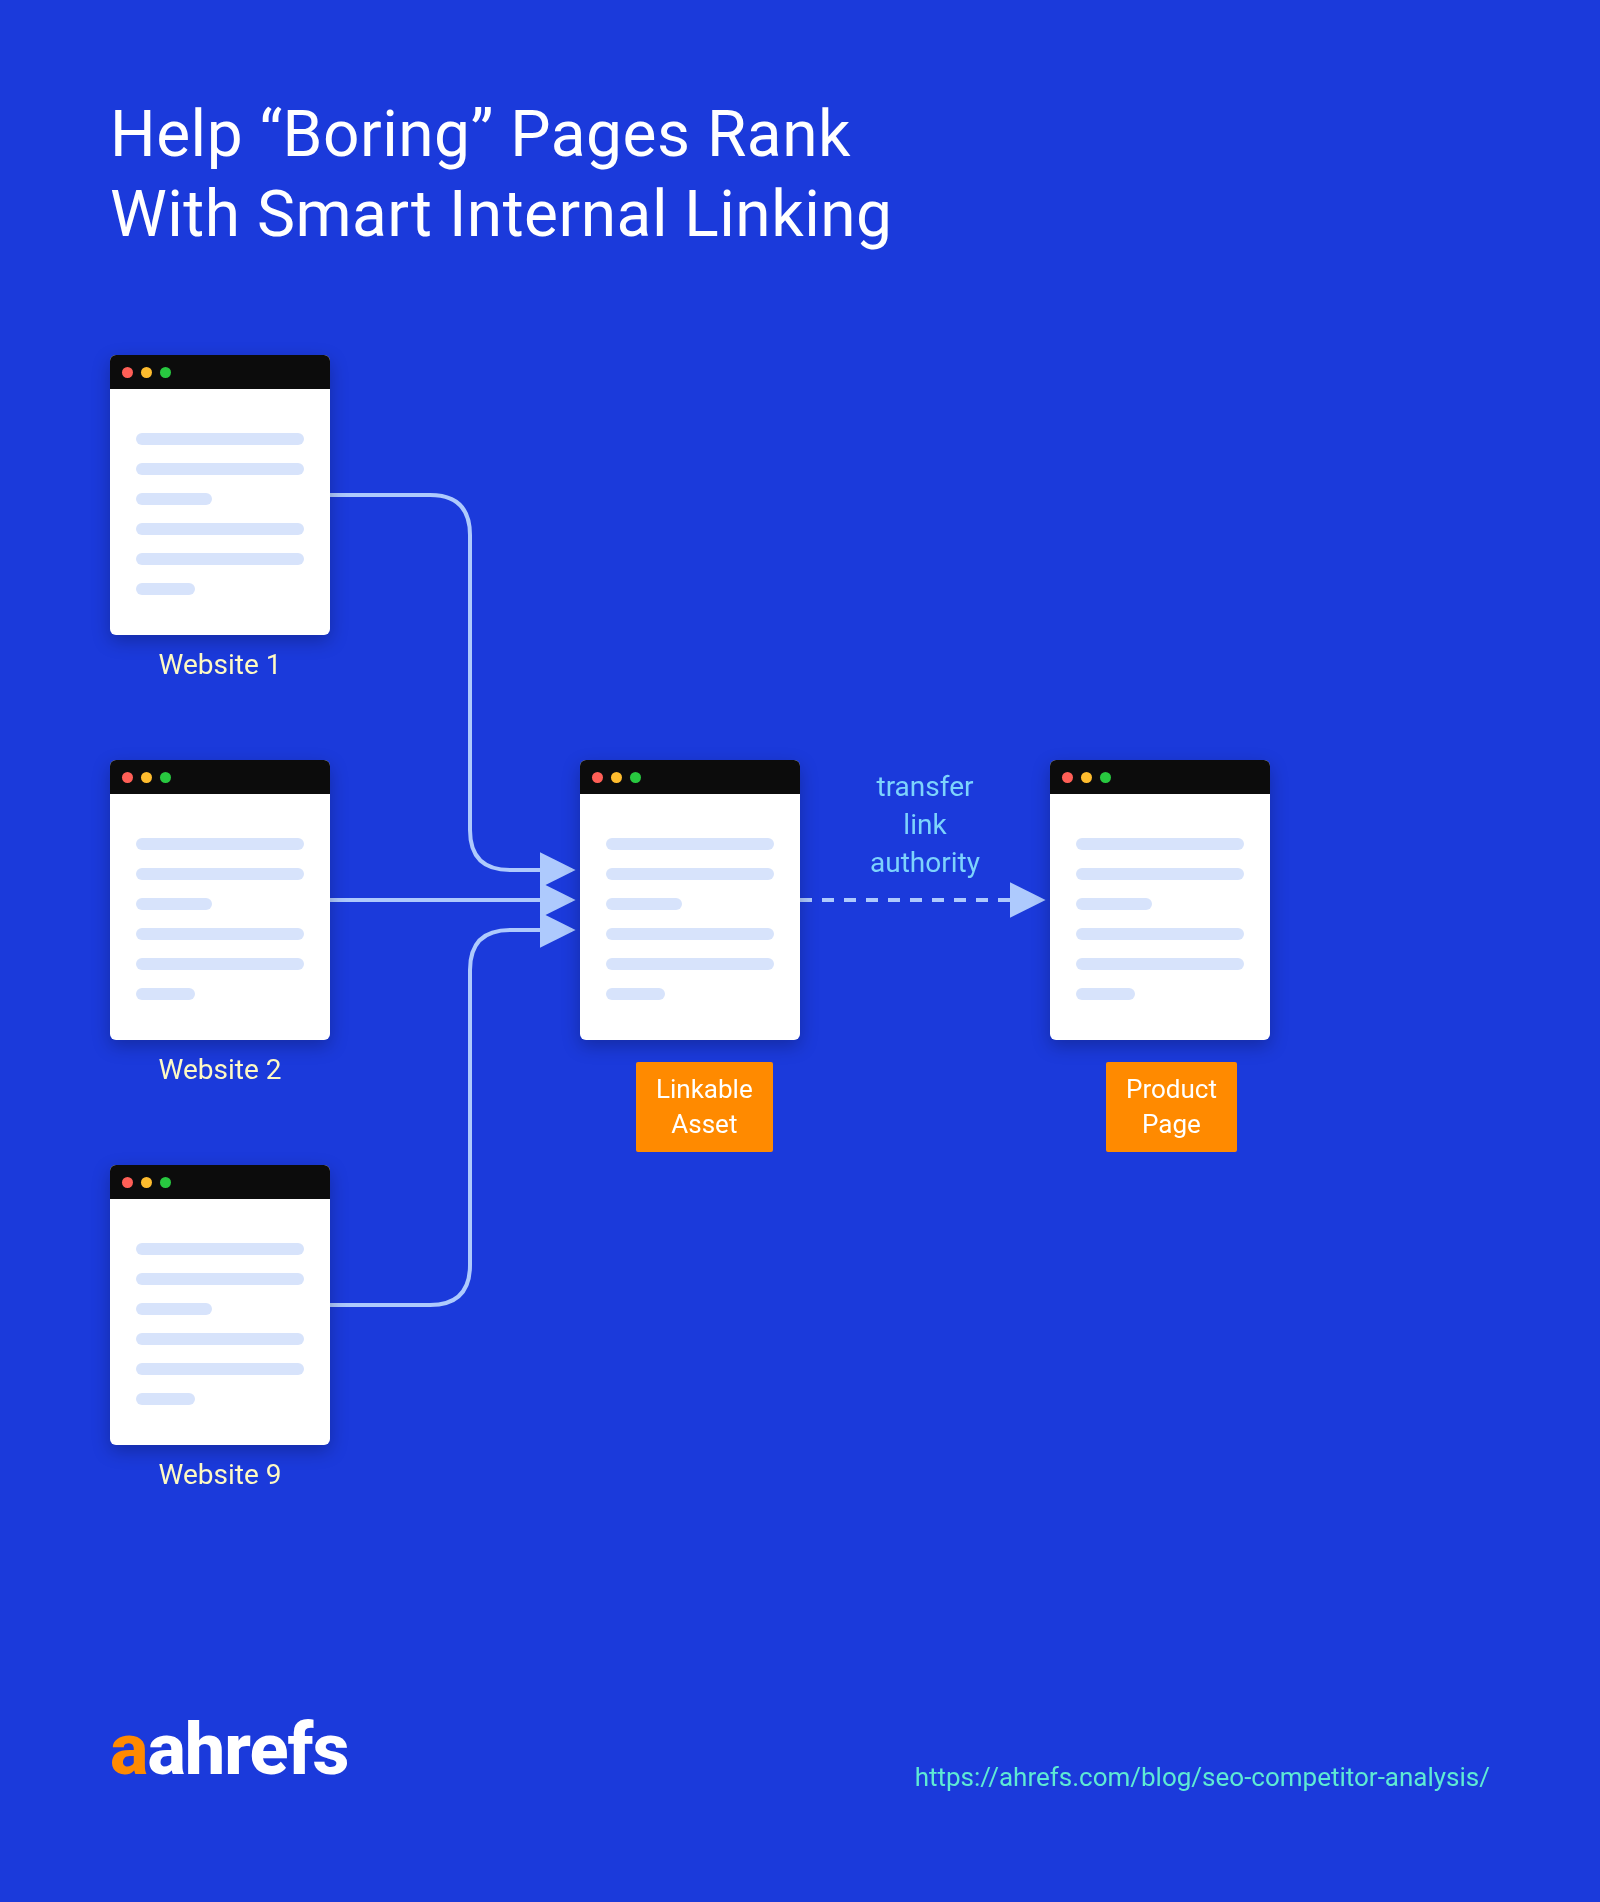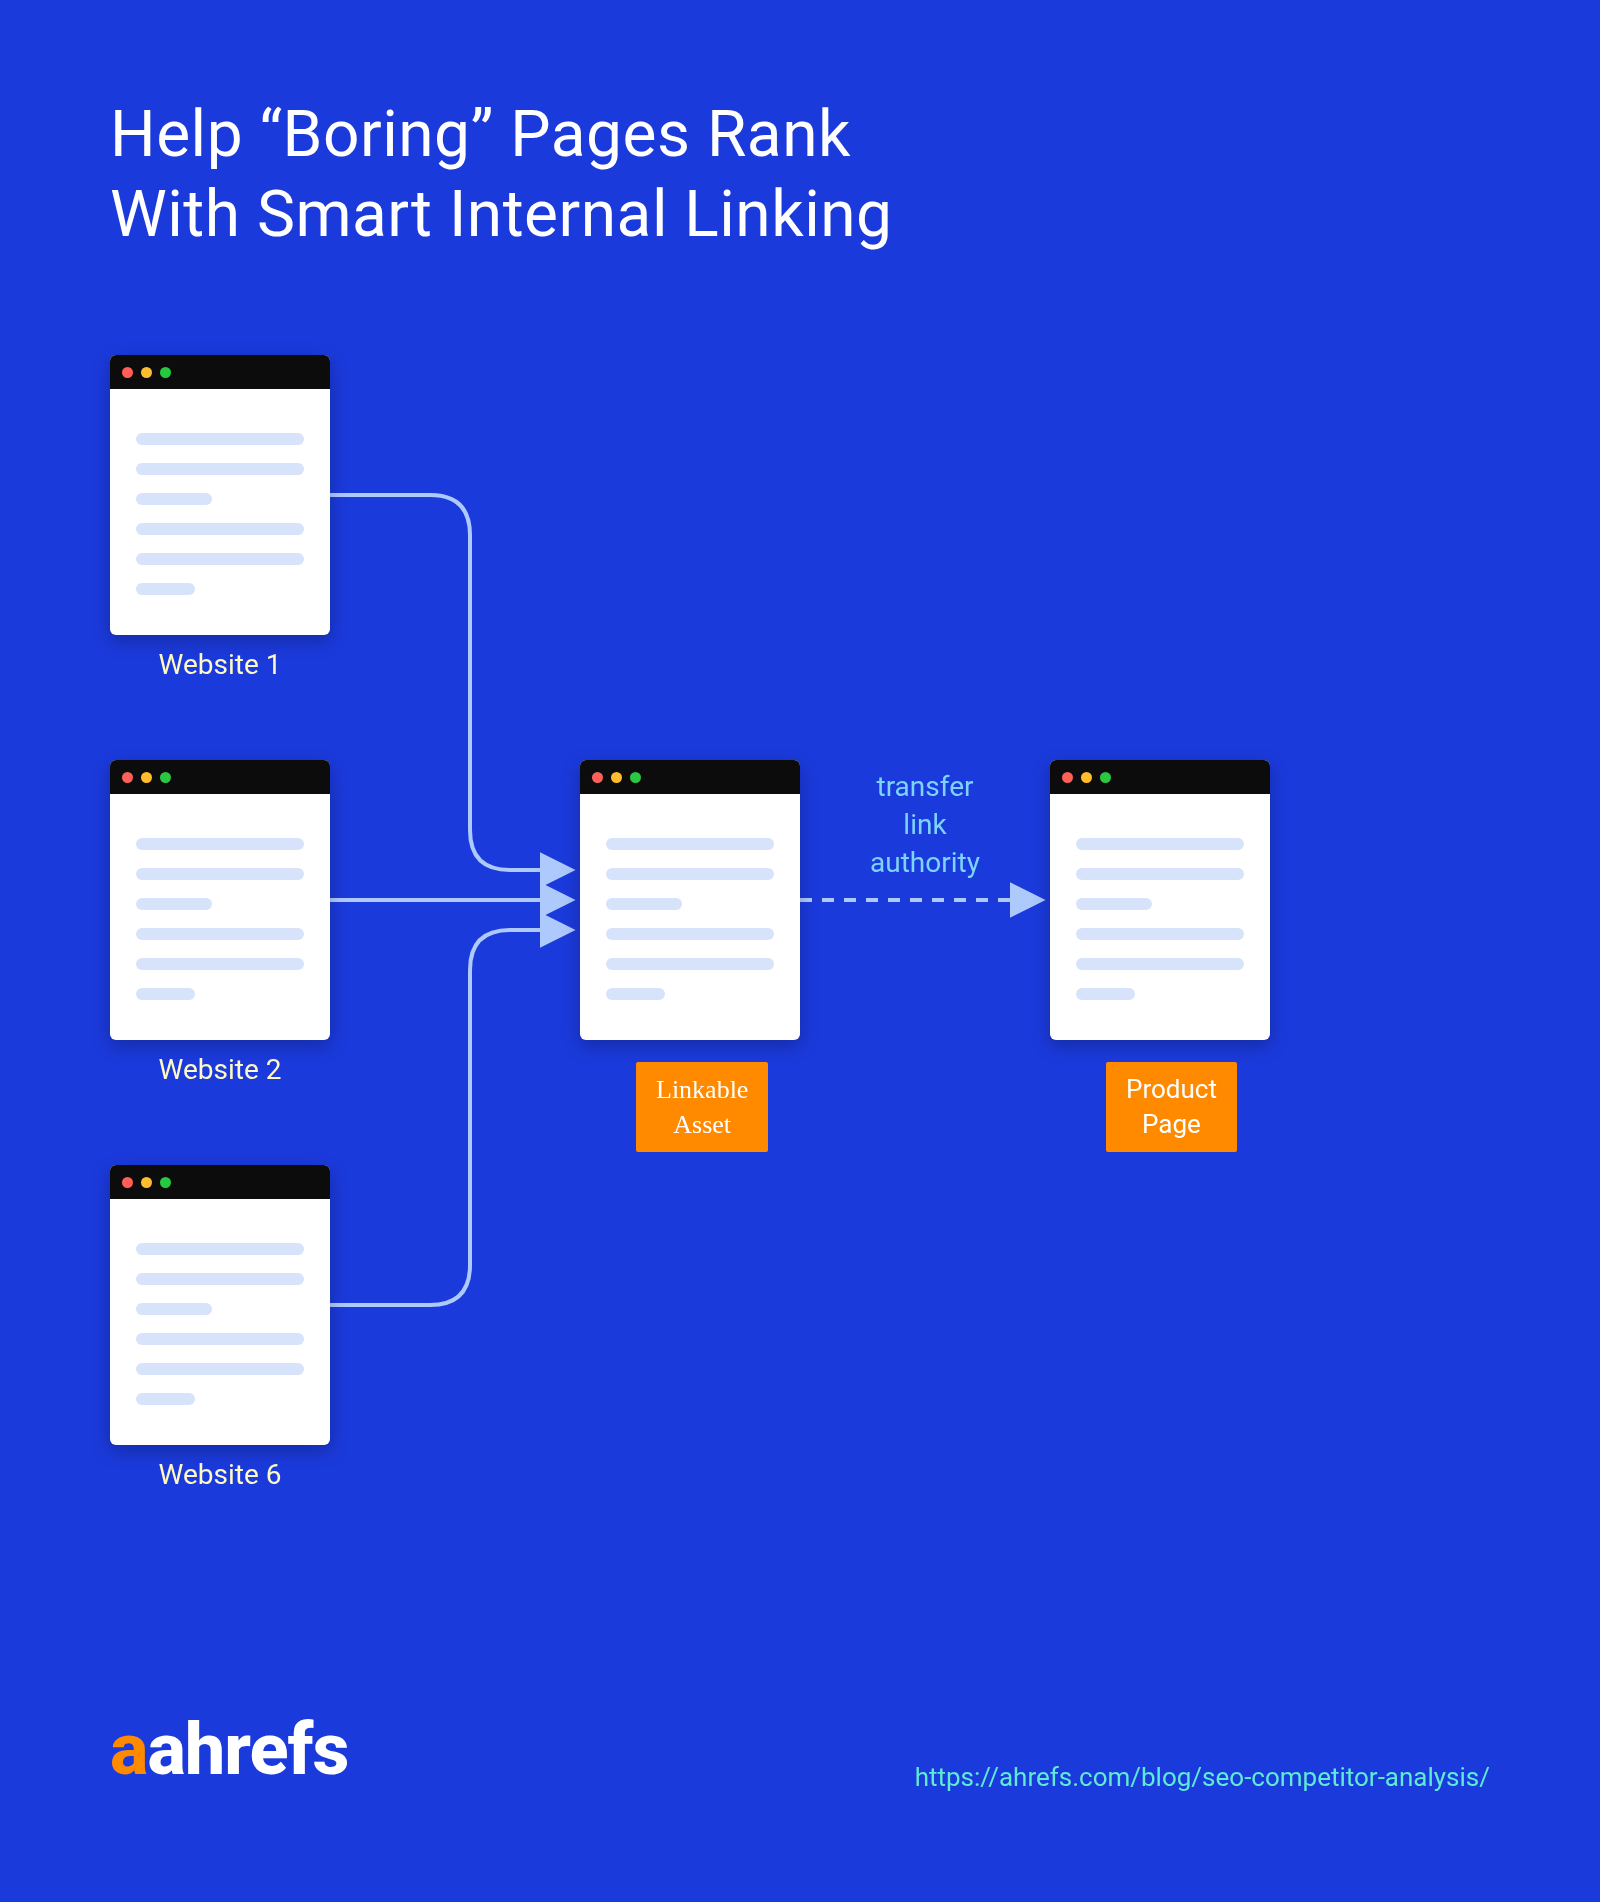--- a/index.html
+++ b/index.html
@@ -80,21 +80,21 @@
   .card-w1 { top: 355px; left: 110px; }
   .card-w2 { top: 760px; left: 110px; }
   .card-w3 { top: 1165px; left: 110px; }
   .card-la { top: 760px; left: 580px; }
   .card-pp { top: 760px; left: 1050px; }
 
   .label-w1 { top: 648px; left: 110px; width: 220px; }
   .label-w2 { top: 1053px; left: 110px; width: 220px; }
   .label-w3 { top: 1458px; left: 110px; width: 220px; }
 
-  .tag-la { top: 1062px; left: 636px; font-family: Liberation Serif, serif; }
+  .tag-la { top: 1062px; left: 636px; }
   .tag-pp { top: 1062px; left: 1106px; }
 
   .arrow-label-pos { top: 768px; left: 820px; width: 210px; }
 
   svg.connectors {
     position: absolute;
     top: 0; left: 0;
     width: 1600px; height: 1902px;
     pointer-events: none;
   }
@@ -188,21 +188,21 @@
   </div>
   <div class="body">
     <div class="line w100"></div>
     <div class="line w100"></div>
     <div class="line w45"></div>
     <div class="line w100"></div>
     <div class="line w100"></div>
     <div class="line w35"></div>
   </div>
 </div>
-<div class="card-label label-w3">Website 6</div>
+<div class="card-label label-w3">Website 9</div>
 
 <div class="page-card card-la">
   <div class="titlebar">
     <span class="dot red"></span>
     <span class="dot yellow"></span>
     <span class="dot green"></span>
   </div>
   <div class="body">
     <div class="line w100"></div>
     <div class="line w100"></div>

